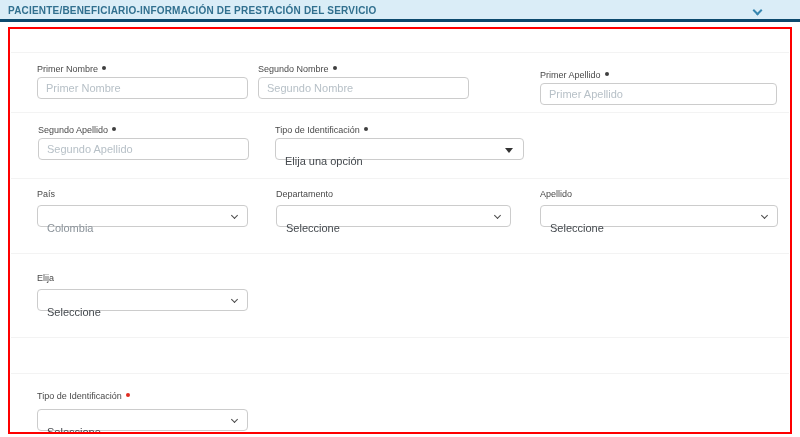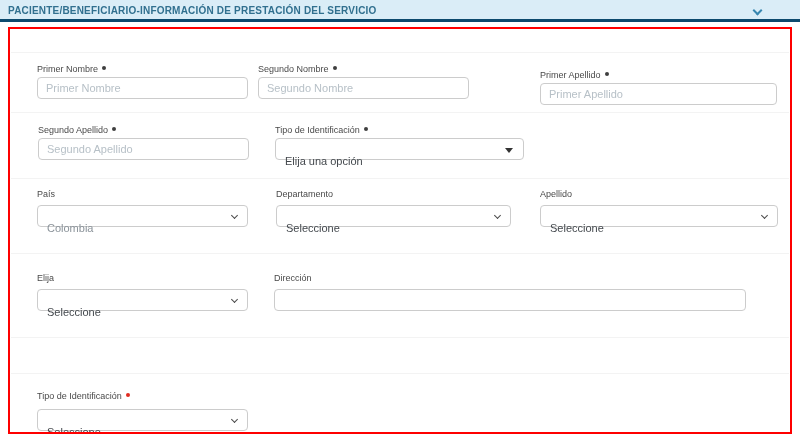--- a/index.html
+++ b/index.html
@@ -107,24 +107,20 @@
     </div>
   </div>
 
   <div class="field" style="left:27px;top:244px;width:211px">
     <span class="lbl">Elija</span>
     <div class="ctl select" style="left:0;top:16px;width:211px">
       <span class="val">Seleccione</span>
       <span class="caret"></span>
     </div>
   </div>
-  <div class="field" style="left:264px;top:244px;width:472px">
-    <span class="lbl">Dirección</span>
-    <input class="ctl" style="left: 0px; top: 16px; width: 472px; position: absolute;" placeholder="">
-  </div>
 
   <div class="field" style="left:27px;top:362px;width:211px">
     <span class="lbl"><span>Tipo de Identificación</span><span class="req-dot red"></span></span>
     <div class="ctl select" style="left:0;top:18px;width:211px">
       <span class="val">Seleccione</span>
       <span class="caret"></span>
     </div>
   </div>
 
 </div>

